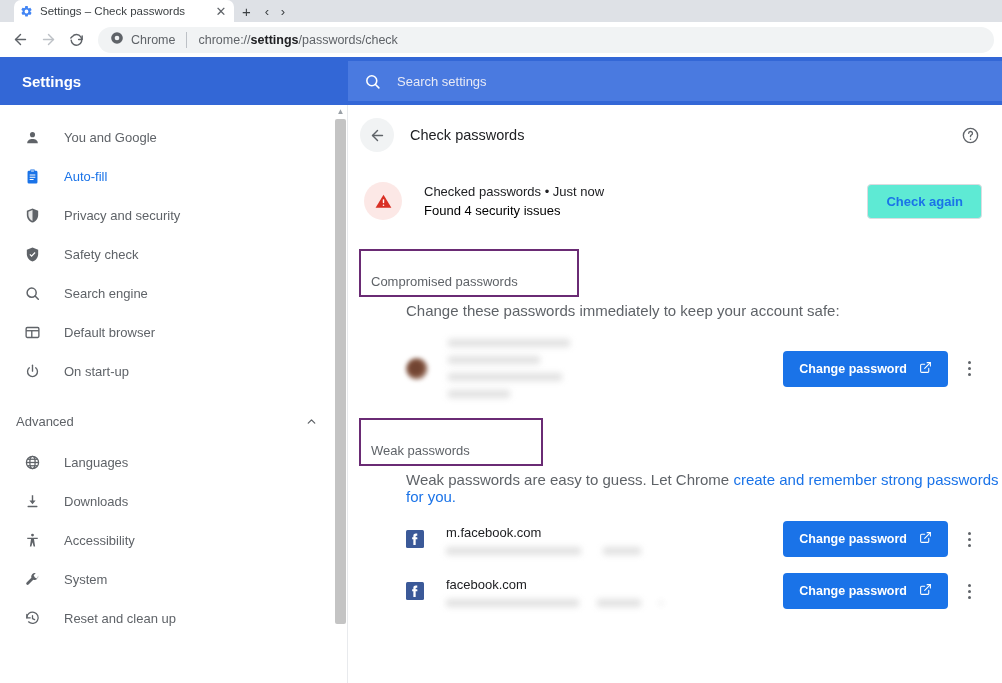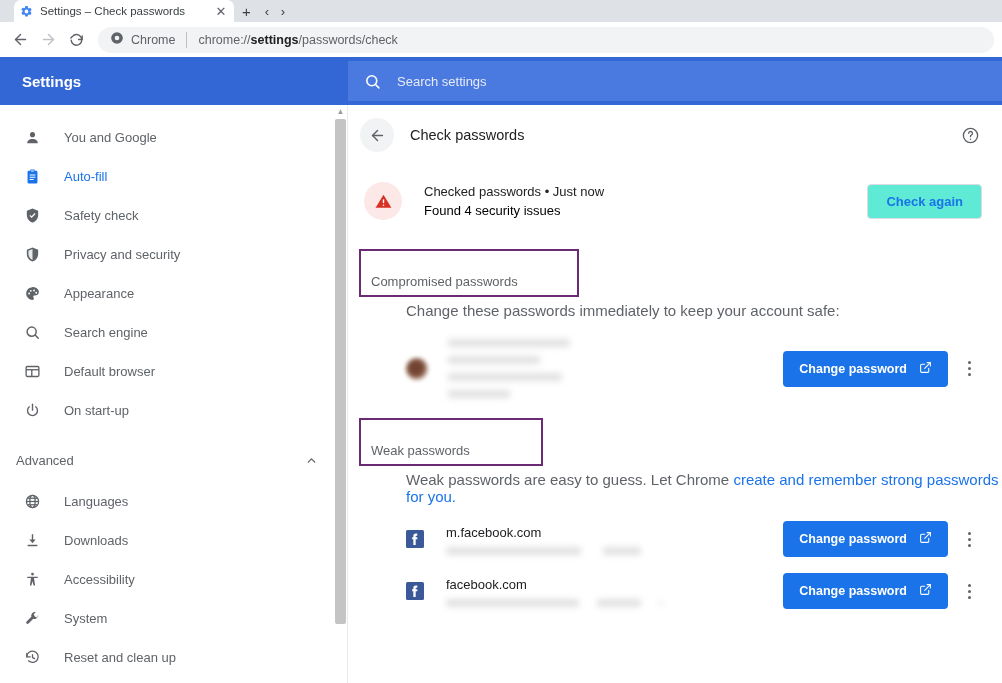--- a/index.html
+++ b/index.html
@@ -289,48 +289,36 @@
               <path d="M9 2h6v2h2a2 2 0 0 1 2 2v14a2 2 0 0 1-2 2H7a2 2 0 0 1-2-2V6a2 2 0 0 1 2-2h2zm1 1.5V5h4V3.5zM8 9h8v1.6H8zm0 3.2h8v1.6H8zm0 3.2h5.5V17H8z" fill-rule="evenodd"></path>
             </svg>
         </span>
         <span class="nav-label">Auto-fill</span>
       </div>
 
       <div class="nav-item">
         <span class="nav-icon">
           <svg width="17" height="17" viewBox="0 0 24 24" fill="#5f6368">
               <path d="M12 2l8 3.2v6c0 5-3.4 9.4-8 10.8-4.6-1.4-8-5.8-8-10.8v-6z"></path>
-              <path d="M10.7 15.4l-3-3 1.2-1.2 1.8 1.8 4.4-4.4 1.2 1.2z" fill="#fff"></path>
-            </svg>
-        </span>
-        <span class="nav-label">Safety check</span>
+              <path d="M12 4.2v15.4c-3.3-1.4-5.8-4.9-5.8-8.4V6.6z" fill="#fff" opacity=".85"></path>
+            </svg>
+        </span>
+        <span class="nav-label">Privacy and security</span>
       </div>
 
       <div class="nav-item">
         <span class="nav-icon">
           <svg width="17" height="17" viewBox="0 0 24 24" fill="#5f6368">
               <path d="M12 2l8 3.2v6c0 5-3.4 9.4-8 10.8-4.6-1.4-8-5.8-8-10.8v-6z"></path>
-              <path d="M12 4.2v15.4c-3.3-1.4-5.8-4.9-5.8-8.4V6.6z" fill="#fff" opacity=".85"></path>
-            </svg>
-        </span>
-        <span class="nav-label">Privacy and security</span>
-      </div>
-
-      <div class="nav-item">
-        <span class="nav-icon">
-          <svg width="17" height="17" viewBox="0 0 24 24" fill="#5f6368">
-              <path d="M12 3a9 9 0 0 0 0 18c1.1 0 2-.9 2-2 0-.5-.2-1-.5-1.3-.3-.4-.5-.8-.5-1.2 0-1 .8-1.8 1.8-1.8H16a5 5 0 0 0 5-5c0-3.9-4-7-9-7z"></path>
-              <circle cx="7.2" cy="12" r="1.3" fill="#fff"></circle>
-              <circle cx="9.6" cy="8.2" r="1.3" fill="#fff"></circle>
-              <circle cx="14.2" cy="7.7" r="1.3" fill="#fff"></circle>
-              <circle cx="17.3" cy="11" r="1.3" fill="#fff"></circle>
-            </svg>
-        </span>
-        <span class="nav-label">Appearance</span>
-      </div>
+              <path d="M10.7 15.4l-3-3 1.2-1.2 1.8 1.8 4.4-4.4 1.2 1.2z" fill="#fff"></path>
+            </svg>
+        </span>
+        <span class="nav-label">Safety check</span>
+      </div>
+
 
       <div class="nav-item">
         <span class="nav-icon">
           <svg width="17" height="17" viewBox="0 0 24 24" fill="none" stroke="#5f6368" stroke-width="2.1" stroke-linecap="round">
               <circle cx="10.8" cy="10.8" r="6.4"></circle>
               <line x1="15.6" y1="15.6" x2="20.2" y2="20.2"></line>
             </svg>
         </span>
         <span class="nav-label">Search engine</span>
       </div>

